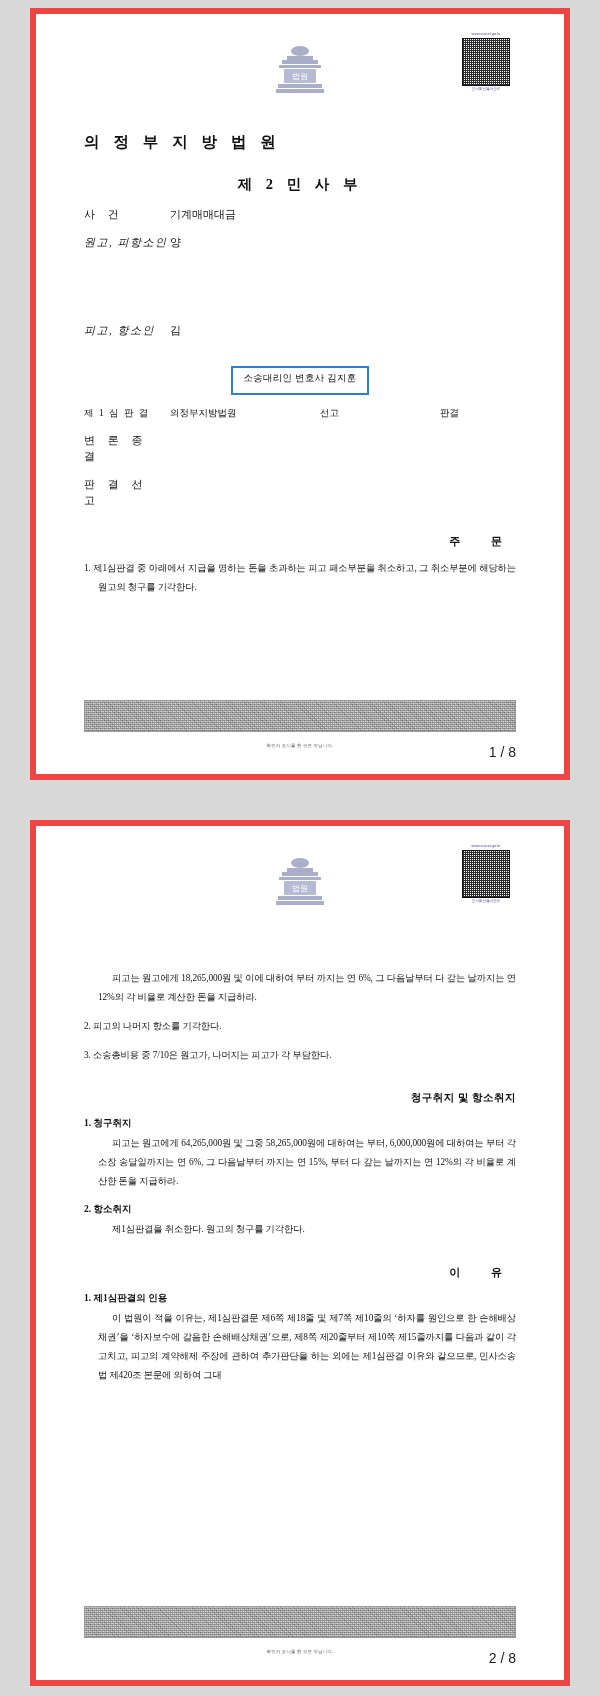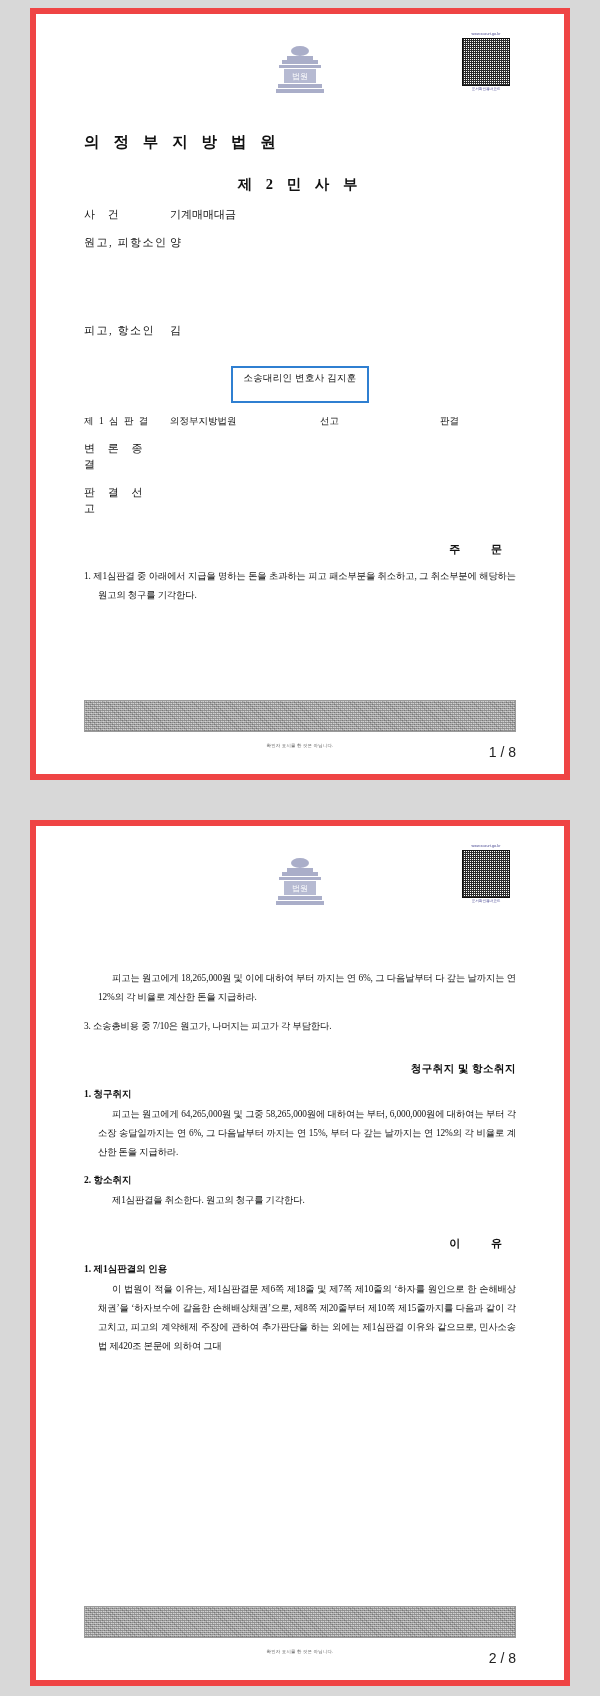--- a/index.html
+++ b/index.html
@@ -118,35 +118,35 @@
     color: #111;
     margin-top: 12px;
     line-height: 16px;
     justify-content: center;
   }
   .f-label {
     width: 86px;
     flex: 0 0 86px;
     letter-spacing: 5px;
   }
-  .f-label.narrow { letter-spacing: 1.5px; }
+  .f-label.narrow { letter-spacing: 1.5px; font-style: italic; }
   .f-value { flex: 1; }
 
   .spacer-60 { height: 60px; }
   .spacer-26 { height: 26px; }
 
   
   .attorney-wrap {
     margin-top: 28px;
     display: flex;
     justify-content: center;
   }
   .attorney-box {
     border: 2px solid #2f7fd1;
-    padding: 4px 10px 16px 10px;
+    padding: 4px 10px 8px 10px;
     font-size: 9.5px;
     color: #111;
     letter-spacing: 0.3px;
     background: #fff;
   }
 
   
   .tri-row {
     display: flex;
     font-size: 9.5px;
@@ -332,20 +332,21 @@
       <div class="qr-box">
         <div class="qr-url">www.scourt.go.kr</div>
         <div class="qr"></div>
         <div class="qr-cap">문서확인용바코드</div>
       </div>
     </div>
 
     <div class="spacer-26"></div>
 
     <div class="para ind1">피고는 원고에게 18,265,000원 및 이에 대하여                    부터              까지는 연 6%, 그 다음날부터 다 갚는 날까지는 연 12%의 각 비율로 계산한 돈을 지급하라.</div>
+    <div class="para num">2. 피고의 나머지 항소를 기각한다.</div>
     <div class="para num">3. 소송총비용 중 7/10은 원고가, 나머지는 피고가 각 부담한다.</div>
 
     <div class="section-title tight">청구취지 및 항소취지</div>
 
     <div class="list-head">1. 청구취지</div>
     <div class="para ind1 noind">피고는 원고에게 64,265,000원 및 그중 58,265,000원에 대하여는              부터, 6,000,000원에 대하여는                 부터 각 소장 송달일까지는 연 6%, 그 다음날부터                까지는 연 15%,            부터 다 갚는 날까지는 연 12%의 각 비율로 계산한 돈을 지급하라.</div>
 
     <div class="list-head">2. 항소취지</div>
     <div class="para ind1 noind">제1심판결을 취소한다. 원고의 청구를 기각한다.</div>
 

